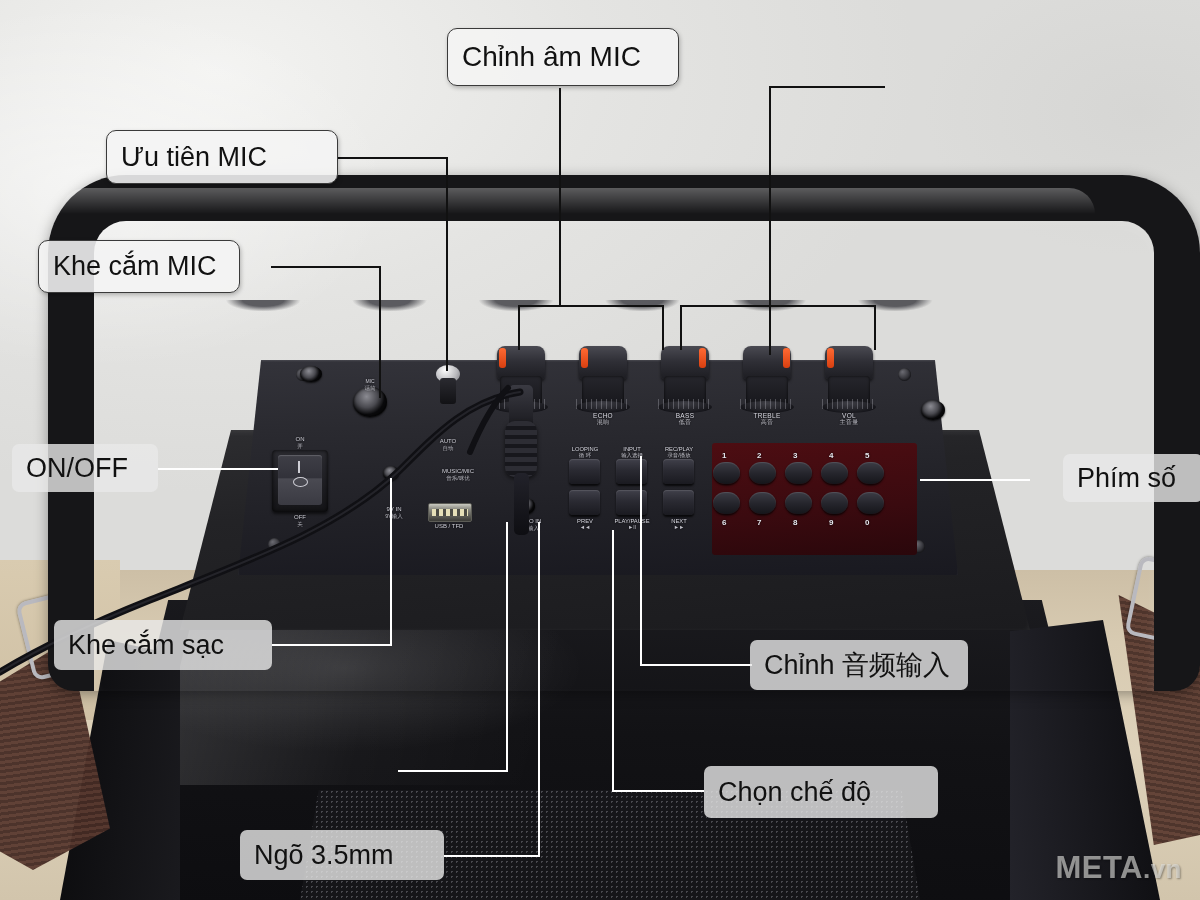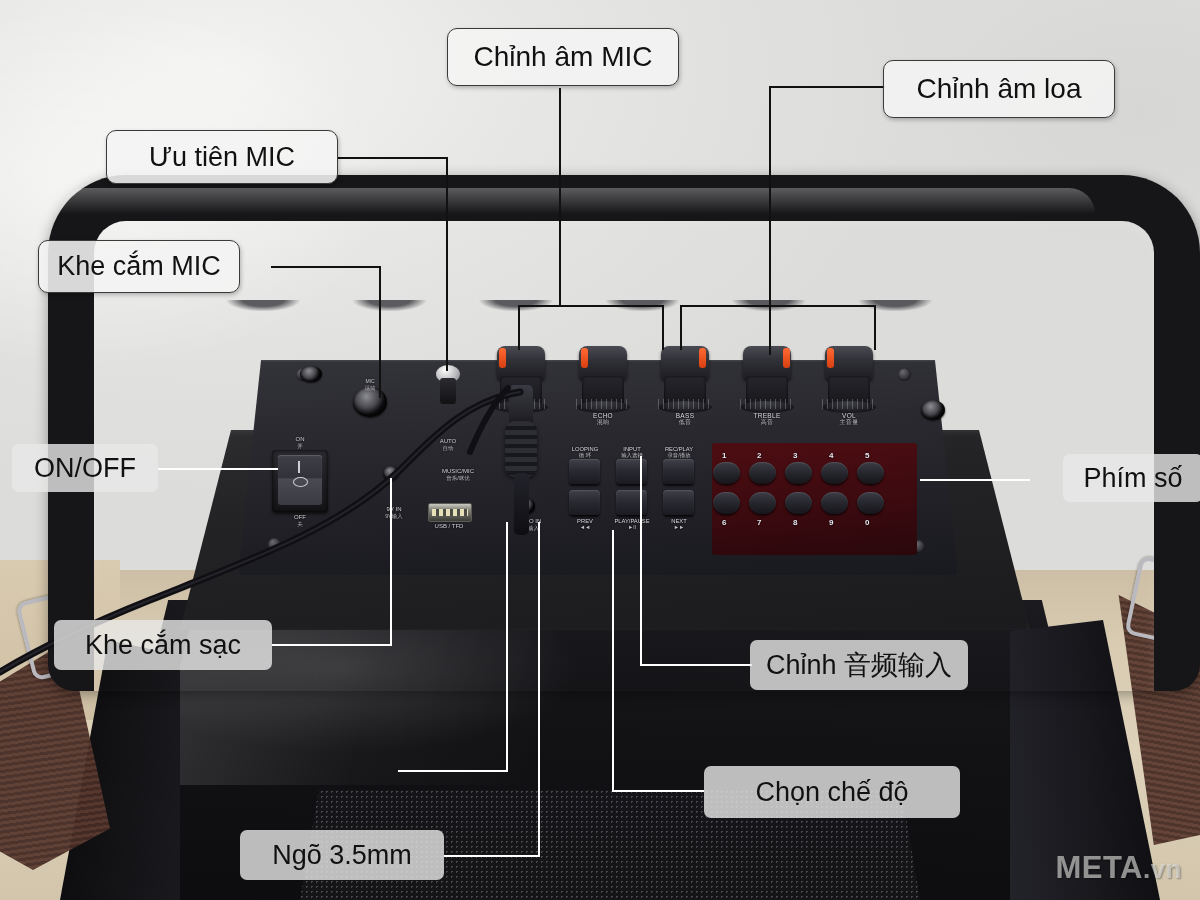--- a/index.html
+++ b/index.html
@@ -291,21 +291,21 @@
   }
   .hook-l { left:24px; top:596px; transform: rotate(-14deg); }
   .hook-r { left:1132px; top:560px; transform: rotate(12deg); }
 
   
   .leader { position:absolute; background:#111; }
   .leader.white { background:#ffffff; }
 
   .callout {
     position: absolute;
-    display: flex; align-items: center; justify-content: center;
+    display: flex; align-items: center; 
     box-sizing: border-box;
     background: rgba(244,244,244,.88);
     border: 1px solid #3a3a3a;
     border-radius: 10px;
     color: #111;
     white-space: nowrap;
     box-shadow: 1px 2px 4px rgba(0,0,0,.25);
     padding: 0 14px;
   }
   .callout.soft {
@@ -545,23 +545,20 @@
   <div class="leader white" style="left:640px; top:664px; width:112px; height:2px;"></div>
   <div class="leader white" style="left:640px; top:456px; width:2px; height:210px;"></div>
 
   <div class="leader white" style="left:612px; top:790px; width:92px; height:2px;"></div>
   <div class="leader white" style="left:612px; top:530px; width:2px; height:262px;"></div>
 
   <div class="callout" style="left:447px; top:28px; width:232px; height:58px; font-size:28px;">
     <span>Chỉnh âm MIC</span>
   </div>
 
-  <div class="callout" style="left:883px; top:60px; width:232px; height:58px; font-size:28px;">
-    <span>Chỉnh âm loa</span>
-  </div>
 
   <div class="callout" style="left:106px; top:130px; width:232px; height:54px; font-size:27px;">
     <span>Ưu tiên MIC</span>
   </div>
 
   <div class="callout" style="left:38px; top:240px; width:202px; height:53px; font-size:27px;">
     <span>Khe cắm MIC</span>
   </div>
 
   <div class="callout soft" style="left:12px; top:444px; width:146px; height:48px; font-size:27px;">
@@ -574,21 +571,21 @@
 
   <div class="callout soft" style="left:54px; top:620px; width:218px; height:50px; font-size:27px;">
     <span>Khe cắm sạc</span>
   </div>
 
   <div class="callout soft" style="left:750px; top:640px; width:218px; height:50px; font-size:27px;">
     <span>Chỉnh 音频输入</span>
   </div>
 
 
-  <div class="callout soft" style="left:704px; top:766px; width:256px; height:52px; font-size:27px;">
+  <div class="callout soft" style="left:704px; top:766px; width:234px; height:52px; font-size:27px;">
     <span>Chọn chế độ</span>
   </div>
 
   <div class="callout soft" style="left:240px; top:830px; width:204px; height:50px; font-size:27px;">
     <span>Ngõ 3.5mm</span>
   </div>
 
   <div class="wm">
     <span>META</span><span class="vn">.vn</span>
   </div>

